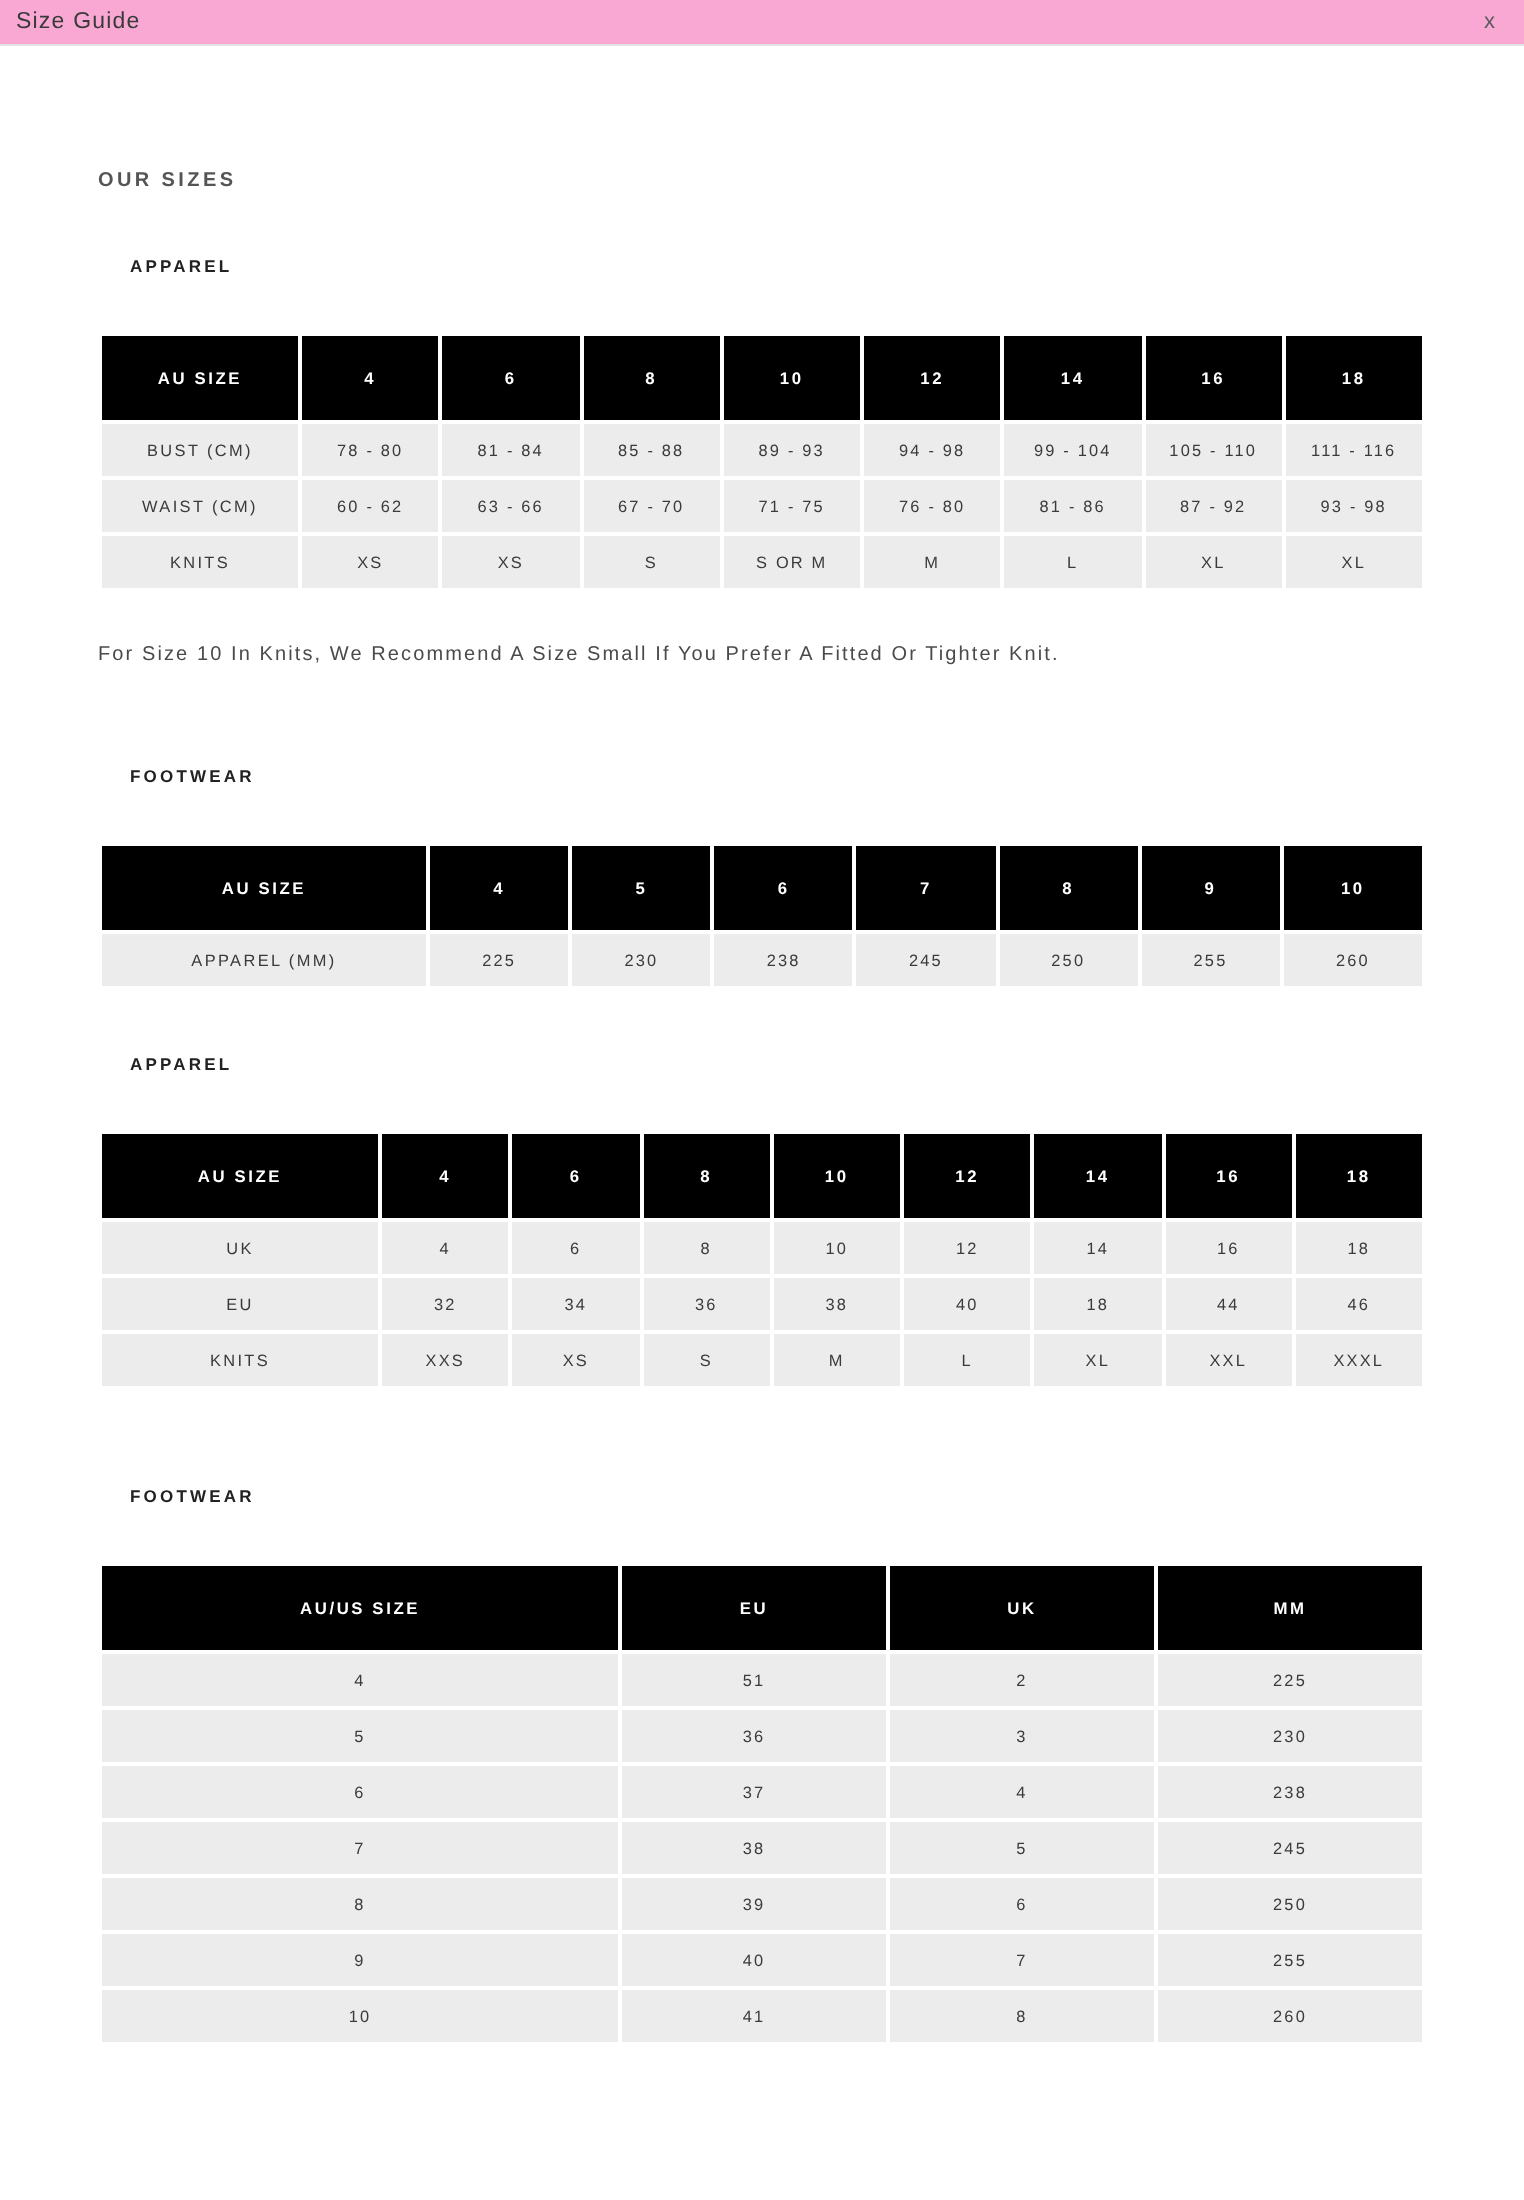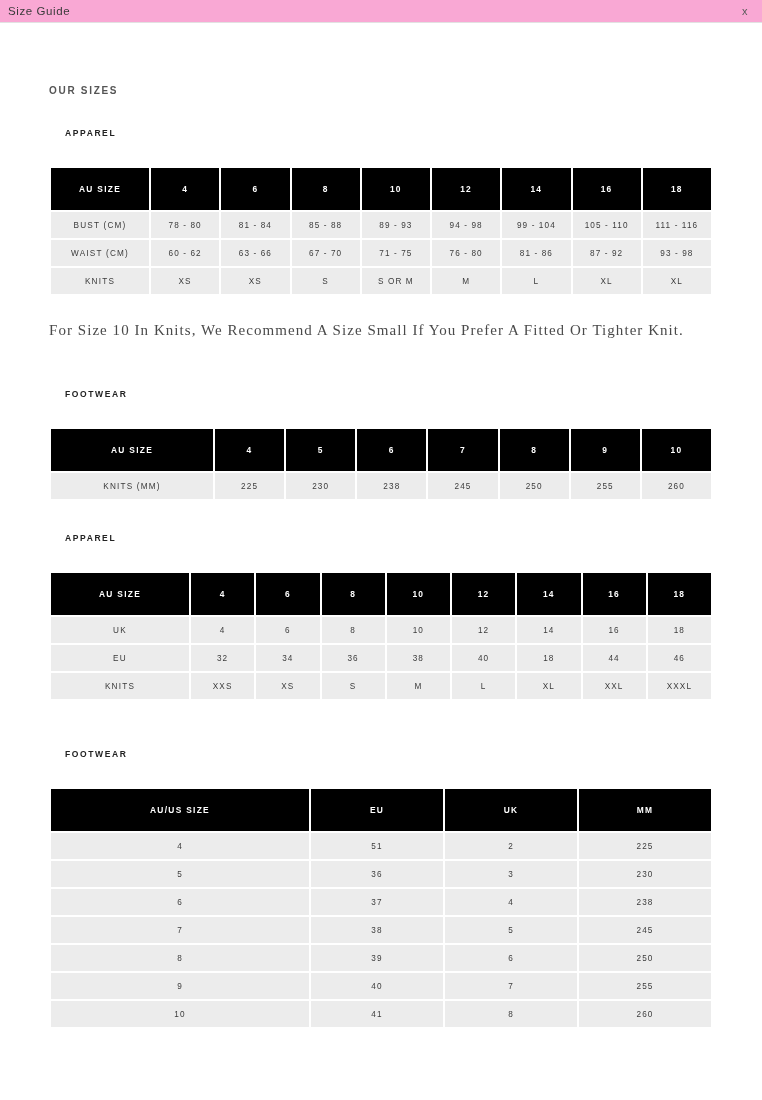--- a/index.html
+++ b/index.html
@@ -90,25 +90,24 @@
   }
   tbody th {
     background: #ececec;
     color: #3a3a3a;
     font-weight: 400;
     letter-spacing: 1.2px;
   }
   tbody td { color: #3b3b3b; }
 
   .note {
-    font-size: 15px;
+    font-size: 10px;
     letter-spacing: 1.05px;
     color: #4a4a4a;
     padding-top: 26px;
-    font-family: Liberation Serif, serif;
   }
   .gap-footwear-top { height: 34px; }
   .gap-footwear2 { height: 32px; }
   .bottom-space { height: 85px; }
 
   
   .t-apparel col.lbl { width: 98px; }
   .t-footwear1 col.lbl { width: 162px; }
   .t-conv col.lbl { width: 138px; }
   .t-footwear2 col.c1 { width: 258px; }
@@ -214,21 +213,21 @@
           <th>5</th>
           <th>6</th>
           <th>7</th>
           <th>8</th>
           <th>9</th>
           <th>10</th>
         </tr>
       </thead>
     <tbody>
         <tr>
-          <th>KNITS (MM)</th>
+          <th>APPAREL (MM)</th>
           <td>225</td>
           <td>230</td>
           <td>238</td>
           <td>245</td>
           <td>250</td>
           <td>255</td>
           <td>260</td>
         </tr>
       </tbody>
   </table>

